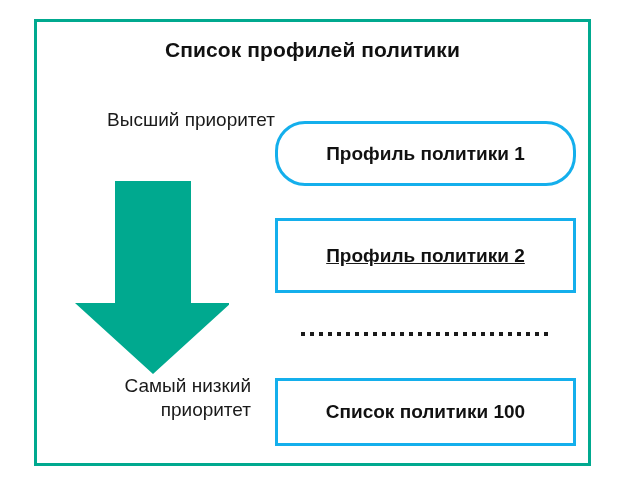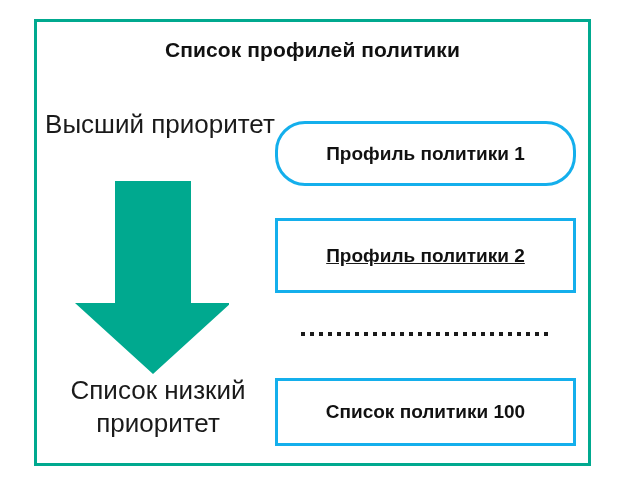--- a/index.html
+++ b/index.html
@@ -42,25 +42,25 @@
     text-align: center;
     font-size: 21px;
     font-weight: bold;
     letter-spacing: 0.1px;
     color: #111111;
   }
 
   
   .priority-label {
     position: absolute;
-    font-size: 26px;
+    font-size: 19px;
     font-weight: normal;
     color: #1a1a1a;
     line-height: 1.25;
-    text-align: center;
+    text-align: right;
   }
   .priority-high {
     left: 8px;
     top: 86px;
     width: 230px;
   }
   .priority-low {
     left: 28px;
     top: 352px;
     width: 186px;
@@ -137,21 +137,21 @@
     <div class="panel-title">Список профилей политики</div>
 
     <div class="priority-label priority-high">Высший приоритет</div>
 
     <div class="arrow-wrap">
       <svg viewBox="0 0 158 193" xmlns="http://www.w3.org/2000/svg">
         <polygon points="75,0 151,0 151,122 191,122 113,193 35,122 75,122" transform="translate(-31,0)" fill="#00A98F"></polygon>
       </svg>
     </div>
 
-    <div class="priority-label priority-low">Список низкий приоритет</div>
+    <div class="priority-label priority-low">Самый низкий приоритет</div>
 
     <div class="profile-box box-1" style="border-color: rgb(20, 175, 236);">
       <span class="profile-label">Профиль политики 1</span>
     </div>
 
     <div class="profile-box box-2" style="border-color: rgb(20, 175, 236); text-decoration: underline;">
       <span class="profile-label">Профиль политики 2</span>
     </div>
 
     <div class="dots-row">

